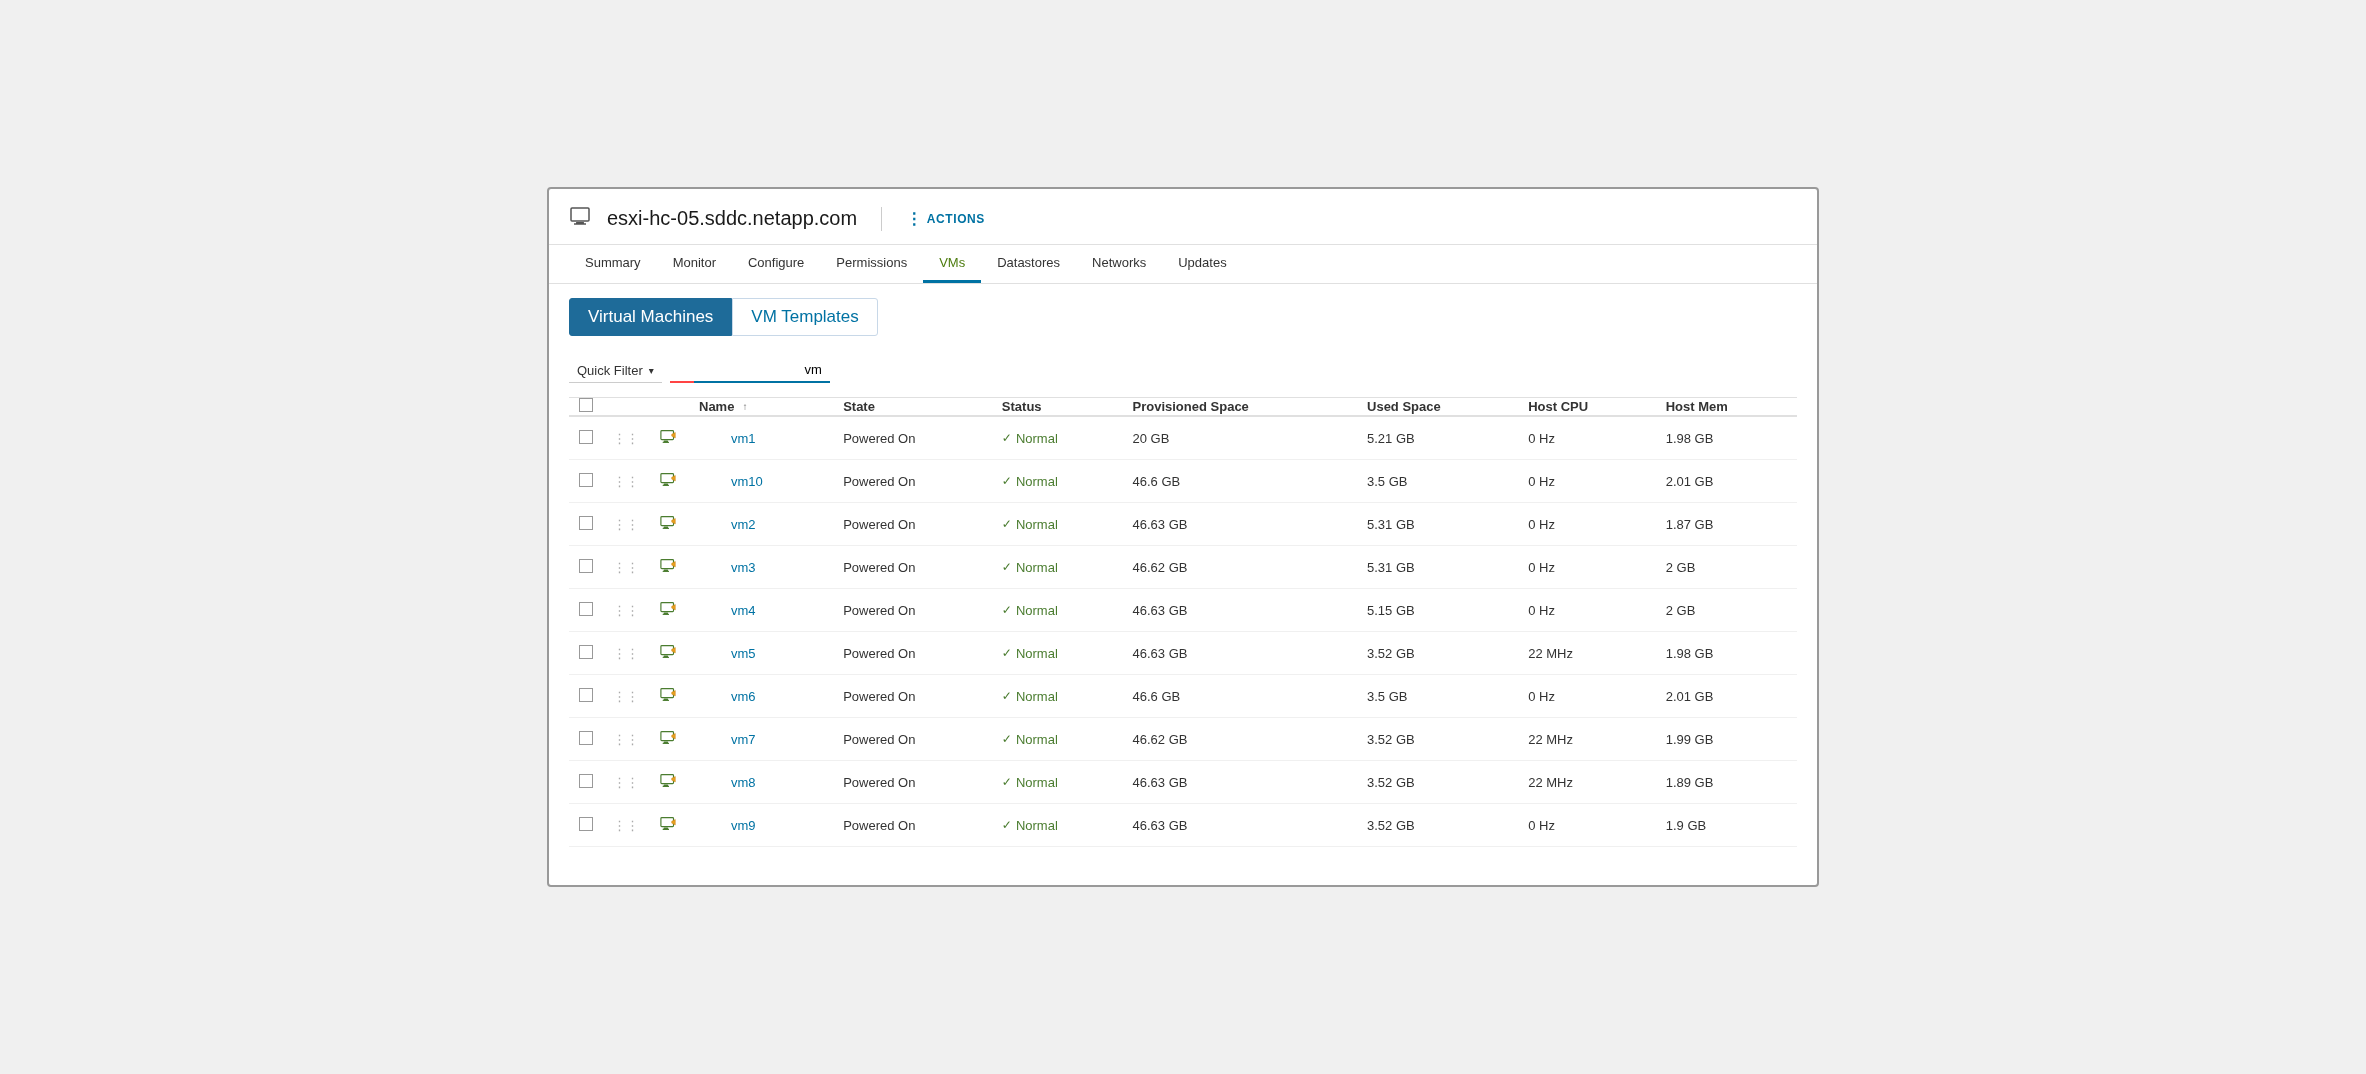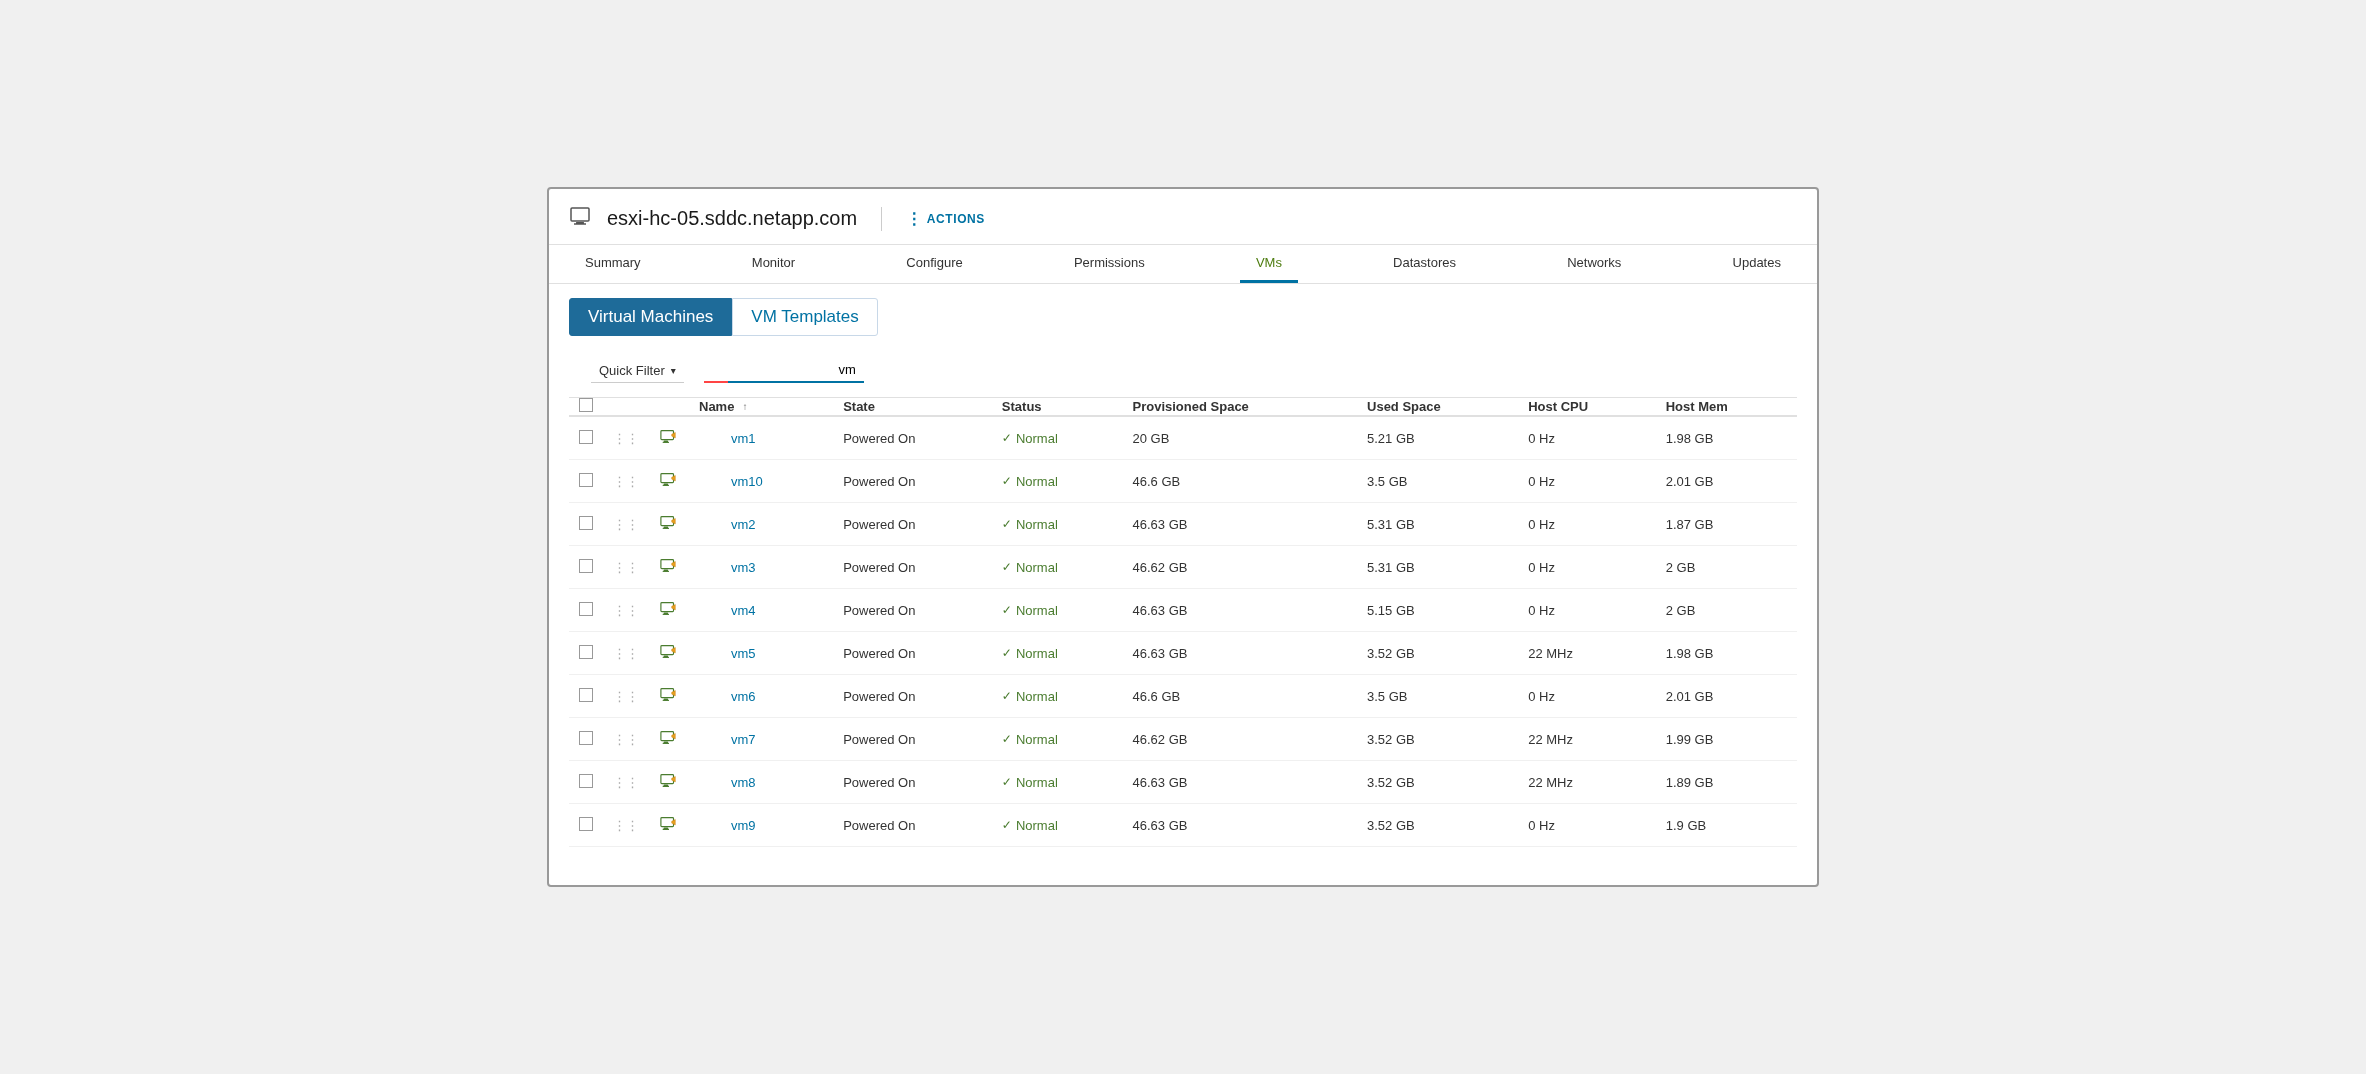--- a/index.html
+++ b/index.html
@@ -61,21 +61,20 @@
       font-size: 16px;
       font-weight: bold;
       color: #0072a3;
     }
     
     .nav-tabs {
       display: flex;
       gap: 0;
       padding: 0 20px;
       border-bottom: 1px solid #e0e0e0;
-      justify-content: space-between;
     }
     .nav-tab {
       padding: 10px 16px;
       font-size: 13px;
       color: #333;
       cursor: pointer;
       border-bottom: 3px solid transparent;
       white-space: nowrap;
     }
     .nav-tab.active {
@@ -103,22 +102,21 @@
       color: #fff;
       border-color: #1e6b99;
     }
     .sub-tab:first-child { border-radius: 3px 0 0 3px; }
     .sub-tab:last-child { border-radius: 0 3px 3px 0; }
     
     .filter-row {
       display: flex;
       align-items: center;
       padding: 8px 20px 14px;
-      gap: 16px;
-      margin-left: 22px;
+      gap: 4px;
     }
     .quick-filter-btn {
       display: flex;
       align-items: center;
       gap: 6px;
       border: none;
       background: none;
       color: #333;
       font-size: 13px;
       cursor: pointer;

